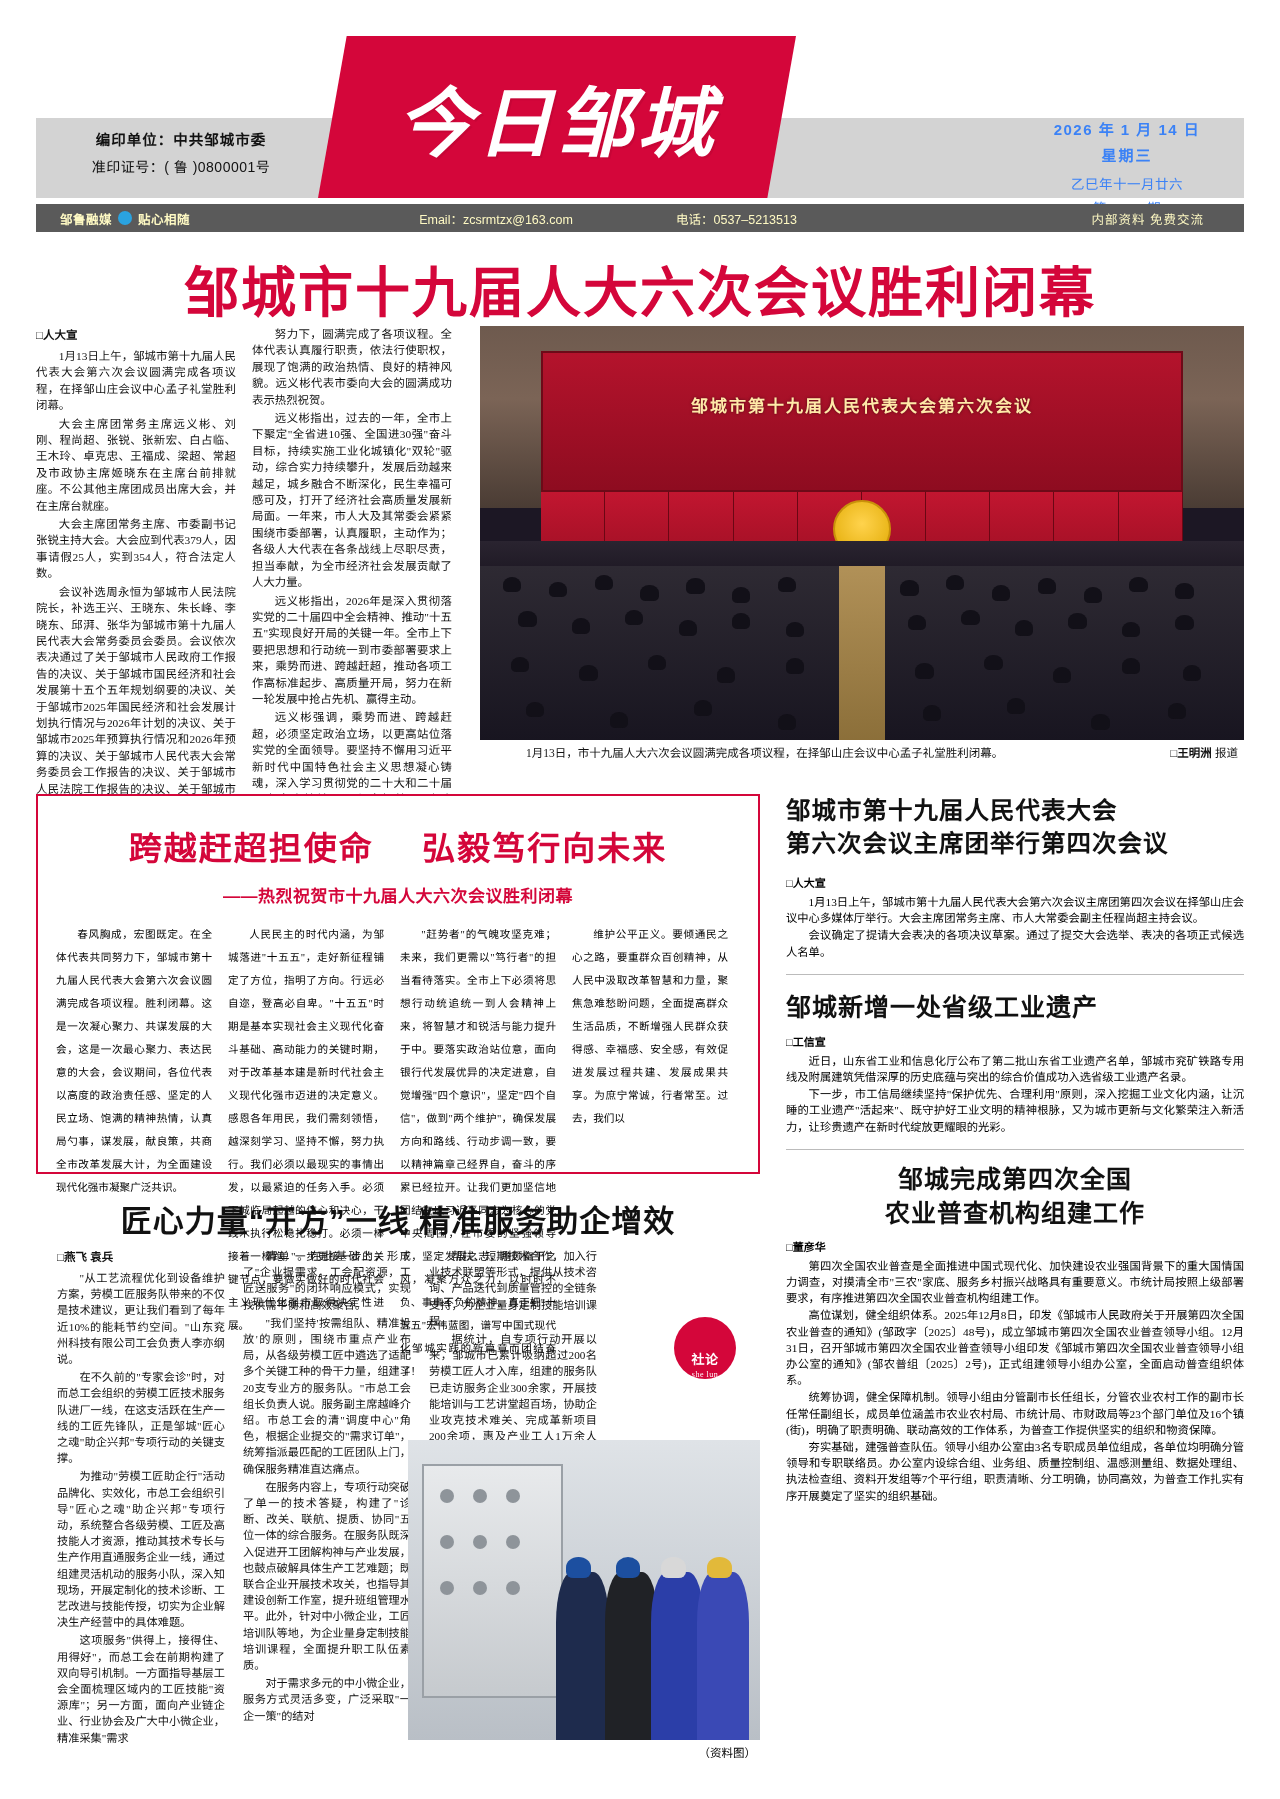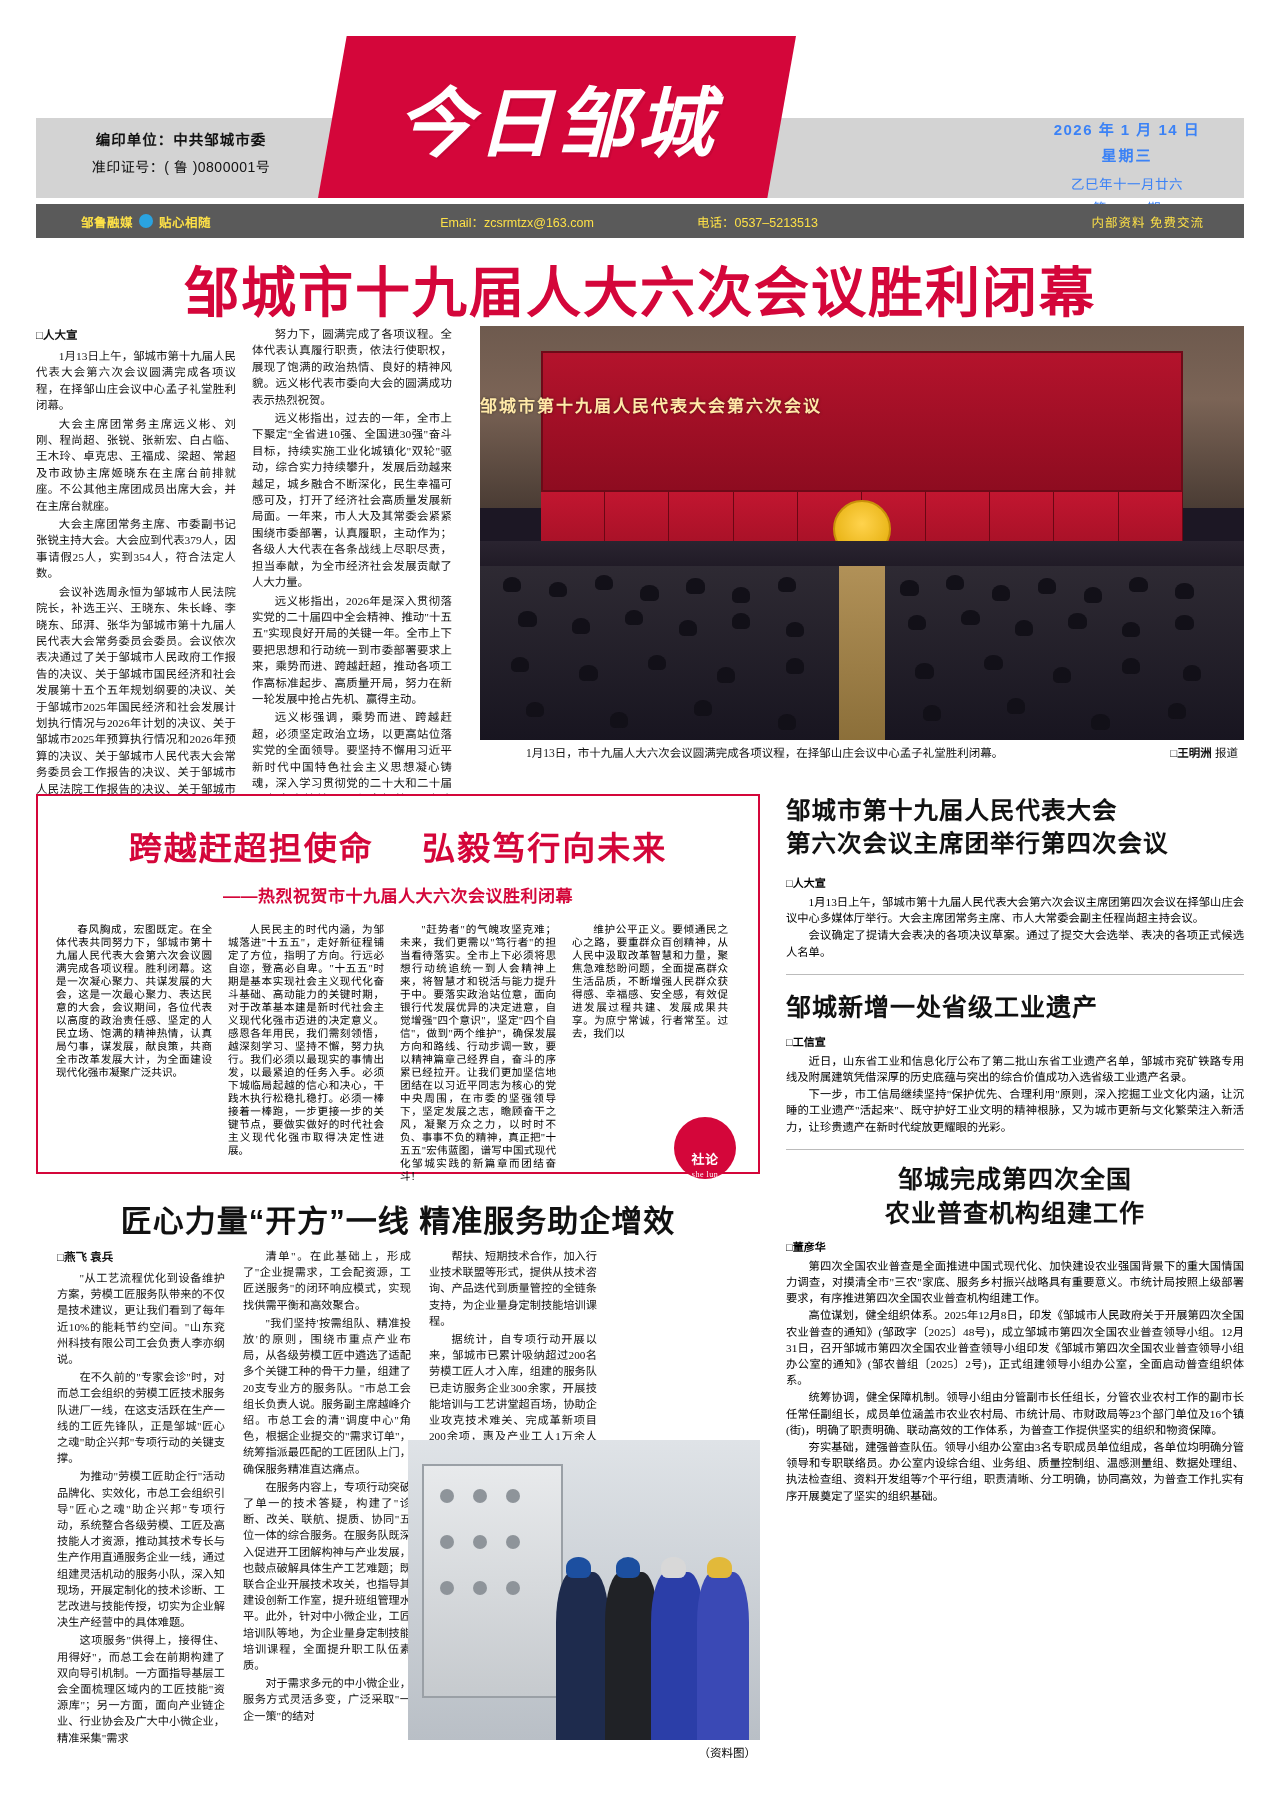--- a/index.html
+++ b/index.html
@@ -43,24 +43,24 @@
     position: absolute; right: 48px; top: 118px; width: 210px;
     text-align: center; font-family: "Liberation Sans", sans-serif; color: #3b82f6;
   }
   .mh-right .r1 { font-size: 15px; font-weight: bold; letter-spacing: 1.5px; margin-bottom: 5px; }
   .mh-right .r2 { font-size: 15px; font-weight: bold; letter-spacing: 2px; margin-bottom: 8px; }
   .mh-right .r3 { font-size: 13.5px; letter-spacing: 0.5px; margin-bottom: 4px; }
   .mh-right .r4 { font-size: 13.5px; letter-spacing: 0.5px; }
 
   
   .contactbar {
-    position: absolute; left: 36px; top: 204px; width: 1208px; height: 34px;
-    background: #5a5a5a; color: #fde047;
+    position: absolute; left: 36px; top: 204px; width: 1208px; height: 28px;
+    background: #5a5a5a; color: #fef9c3;
     display: flex; align-items: center;
-    font-family: "Liberation Sans", sans-serif; font-size: 12.5px; padding-left: 21px;
+    font-family: "Liberation Sans", sans-serif; font-size: 12.5px;
   }
   .cb-brand { width: 300px; padding-left: 24px; display: flex; align-items: center; gap: 6px; font-weight: bold; letter-spacing: 0.5px; }
   .cb-wechat {
     display: inline-block; width: 14px; height: 14px; border-radius: 50%;
     background: #2aa3e0; position: relative; flex: 0 0 auto;
   }
   .cb-email { width: 320px; text-align: center; }
   .cb-phone { width: 300px; text-align: left; padding-left: 20px; }
   .cb-note { flex: 1; text-align: right; padding-right: 40px; letter-spacing: 1px; }
 
@@ -96,21 +96,21 @@
     background: #1c1724;
   }
   .ph-wall { position:absolute; left:0; top:0; width:100%; height:44%;
     background: linear-gradient(#6e5a4e, #7b6456 40%, #4a3c34); }
   .ph-stage {
     position:absolute; left:8%; top:6%; width:84%; height:34%;
     background: linear-gradient(#b4132c, #8e0c20);
     border: 2px solid #6d0a18;
   }
   .ph-stagetext {
-    position:absolute; left:0; top:16%; width:100%; 
+    position:absolute; left:0; top:16%; width:100%; text-align:center;
     color:#ffe9a8; font-size:17px; font-weight:bold; letter-spacing:2px;
     font-family:"Liberation Sans",sans-serif;
     text-shadow: 0 0 3px rgba(0,0,0,0.5);
   }
   .ph-emblem {
     position:absolute; left:50%; top:42%; transform:translateX(-50%);
     width:58px; height:58px; border-radius:50%;
     background: radial-gradient(circle at 50% 40%, #ffd34d, #e0a800);
     border:2px solid #c9910a;
   }
@@ -157,21 +157,21 @@
   .ed-title {
     text-align:center; color:#d4063a; font-family:"Liberation Sans",sans-serif;
     font-weight:bold; font-size:33px; letter-spacing:2px; margin-top:12px;
   }
   .ed-title .gap { display:inline-block; width:26px; }
   .ed-sub {
     text-align:center; color:#d4063a; font-family:"Liberation Sans",sans-serif;
     font-weight:bold; font-size:17px; letter-spacing:0.5px; margin-top:12px; margin-bottom:16px;
   }
   .ed-cols { display:flex; gap:16px; position:relative; }
-  .ed-col { width: 156px; font-size:10.6px; line-height:13px; text-align:justify; }
+  .ed-col { width: 156px; font-size:10.6px; line-height:23px; text-align:justify; }
   .ed-col p { text-indent:2em; }
   .ed-stamp {
     position:absolute; right:4px; bottom:4px; width:62px; height:62px;
     border-radius:50%; background:#d4063a; color:#fff;
     display:flex; flex-direction:column; align-items:center; justify-content:flex-end;
     font-family:Liberation Serif, serif;
   }
   .ed-stamp .s1 { font-size:13px; font-weight:bold; letter-spacing:0.5px; }
   .ed-stamp .s2 { font-size:8px; letter-spacing:0.5px; margin-top:2px; }
 

